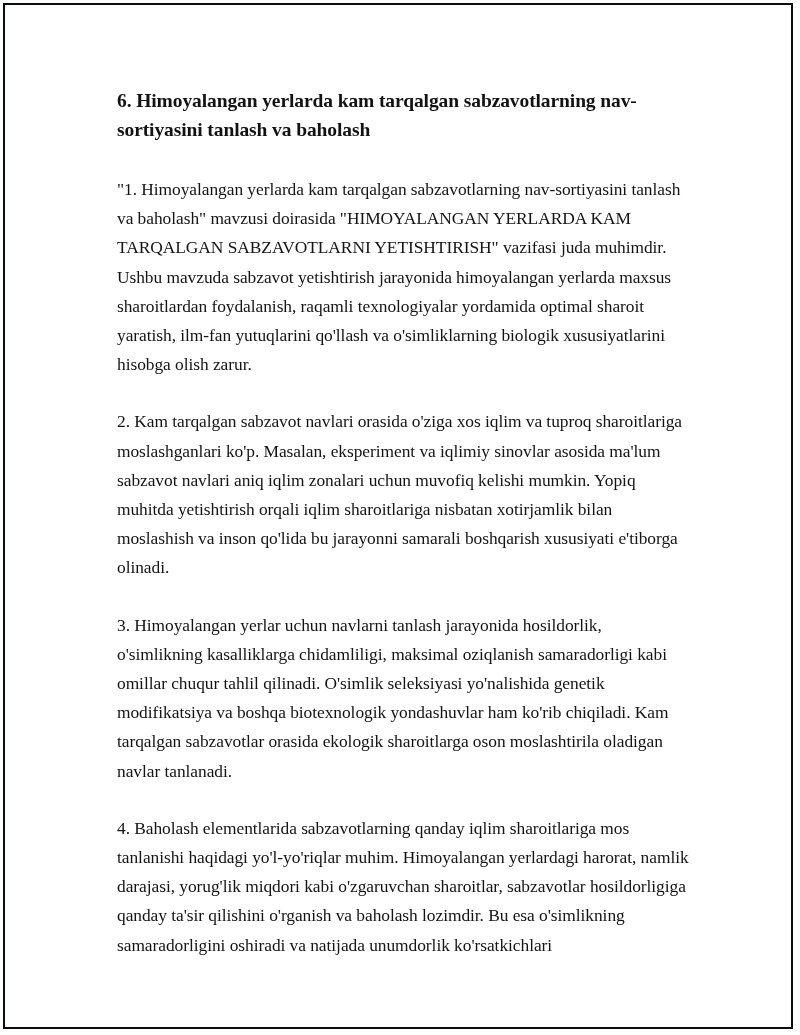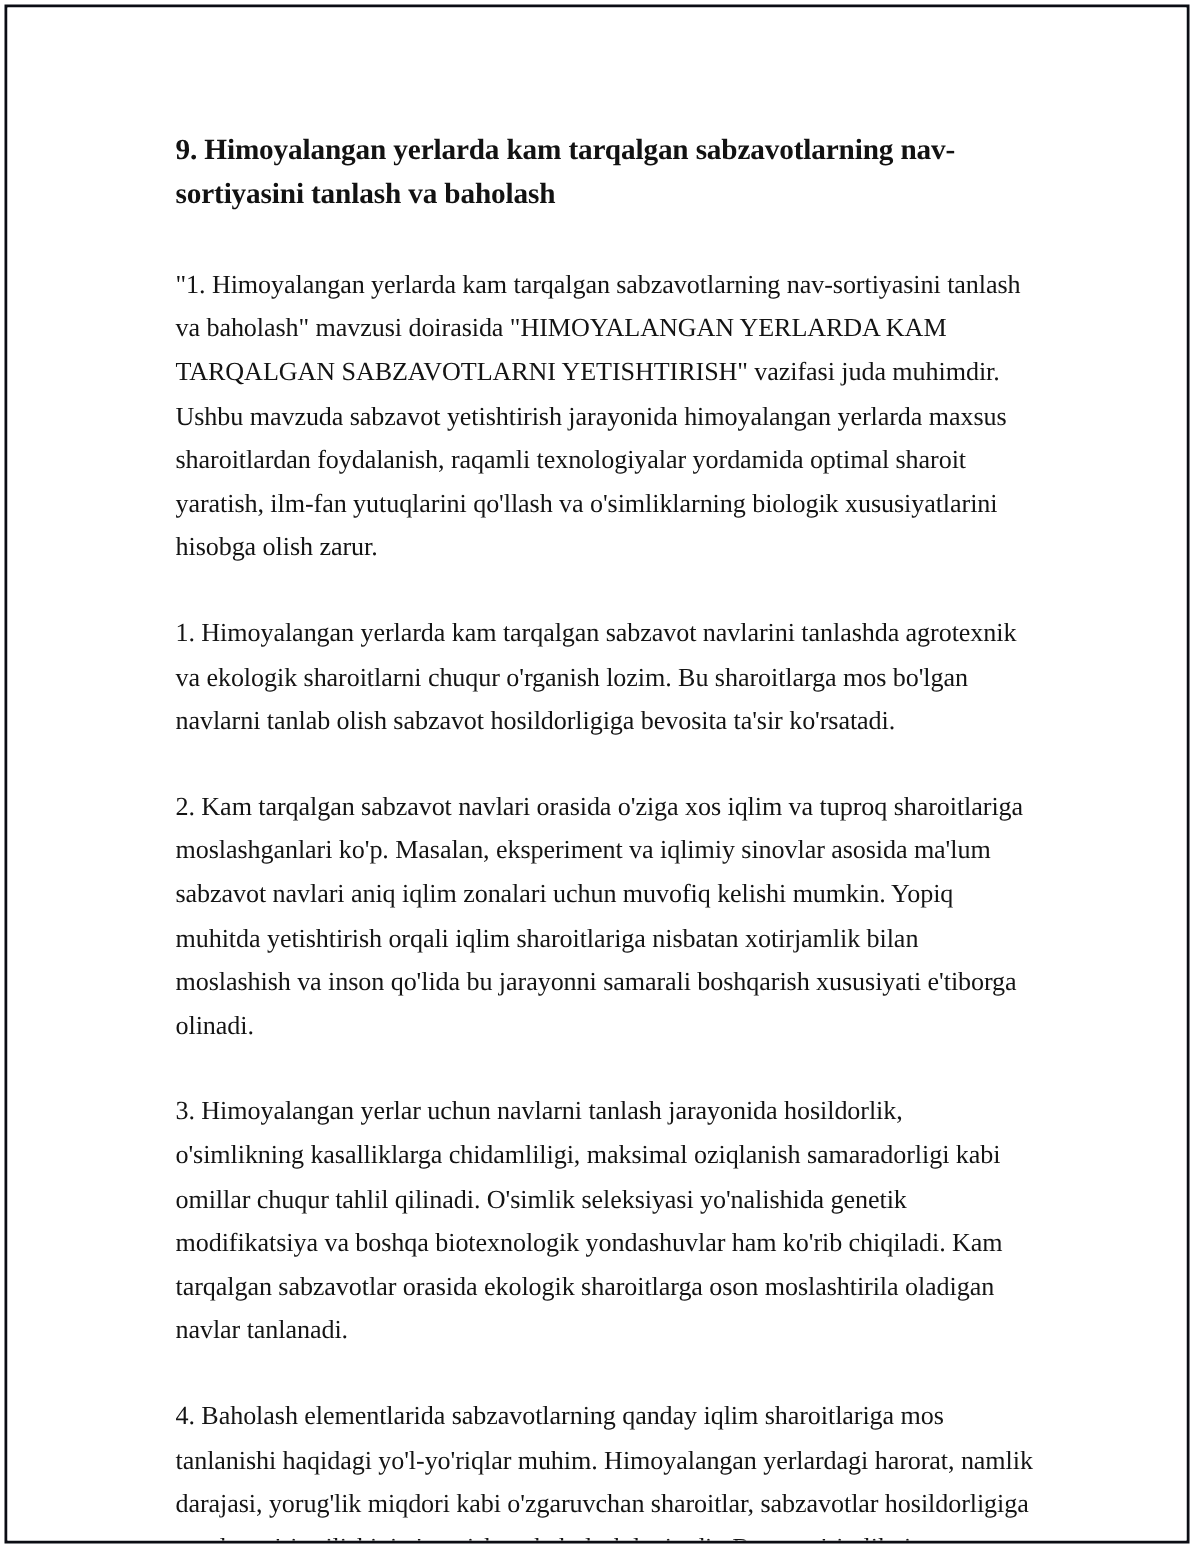--- a/index.html
+++ b/index.html
@@ -57,21 +57,20 @@
   .doc-para.first-para {
     margin-top: 31px;
   }
 </style>
 </head>
 <body>
 
 <div class="page-frame">
   <div class="page-inner">
     <div class="doc-body">
-      <h1 class="doc-title">9. Himoyalangan yerlarda kam tarqalgan sabzavotlarning nav-sortiyasini tanlash va baholash</h1>
+      <h1 class="doc-title">6. Himoyalangan yerlarda kam tarqalgan sabzavotlarning nav-sortiyasini tanlash va baholash</h1>
       <p class="doc-para first-para">"1. Himoyalangan yerlarda kam tarqalgan sabzavotlarning nav-sortiyasini tanlash va baholash" mavzusi doirasida "HIMOYALANGAN YERLARDA KAM TARQALGAN SABZAVOTLARNI YETISHTIRISH" vazifasi juda muhimdir. Ushbu mavzuda sabzavot yetishtirish jarayonida himoyalangan yerlarda maxsus sharoitlardan foydalanish, raqamli texnologiyalar yordamida optimal sharoit yaratish, ilm-fan yutuqlarini qo'llash va o'simliklarning biologik xususiyatlarini hisobga olish zarur.</p>
-      <p class="doc-para">1. Himoyalangan yerlarda kam tarqalgan sabzavot navlarini tanlashda agrotexnik va ekologik sharoitlarni chuqur o'rganish lozim. Bu sharoitlarga mos bo'lgan navlarni tanlab olish sabzavot hosildorligiga bevosita ta'sir ko'rsatadi.</p>
       <p class="doc-para">2. Kam tarqalgan sabzavot navlari orasida o'ziga xos iqlim va tuproq sharoitlariga moslashganlari ko'p. Masalan, eksperiment va iqlimiy sinovlar asosida ma'lum sabzavot navlari aniq iqlim zonalari uchun muvofiq kelishi mumkin. Yopiq muhitda yetishtirish orqali iqlim sharoitlariga nisbatan xotirjamlik bilan moslashish va inson qo'lida bu jarayonni samarali boshqarish xususiyati e'tiborga olinadi.</p>
       <p class="doc-para">3. Himoyalangan yerlar uchun navlarni tanlash jarayonida hosildorlik, o'simlikning kasalliklarga chidamliligi, maksimal oziqlanish samaradorligi kabi omillar chuqur tahlil qilinadi. O'simlik seleksiyasi yo'nalishida genetik modifikatsiya va boshqa biotexnologik yondashuvlar ham ko'rib chiqiladi. Kam tarqalgan sabzavotlar orasida ekologik sharoitlarga oson moslashtirila oladigan navlar tanlanadi.</p>
       <p class="doc-para">4. Baholash elementlarida sabzavotlarning qanday iqlim sharoitlariga mos tanlanishi haqidagi yo'l-yo'riqlar muhim. Himoyalangan yerlardagi harorat, namlik darajasi, yorug'lik miqdori kabi o'zgaruvchan sharoitlar, sabzavotlar hosildorligiga qanday ta'sir qilishini o'rganish va baholash lozimdir. Bu esa o'simlikning samaradorligini oshiradi va natijada unumdorlik ko'rsatkichlari</p>
     </div>
   </div>
 </div>
 
 </body></html>

